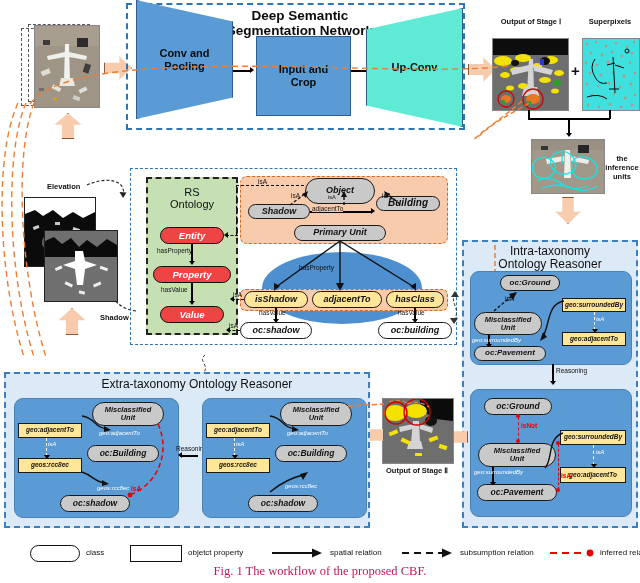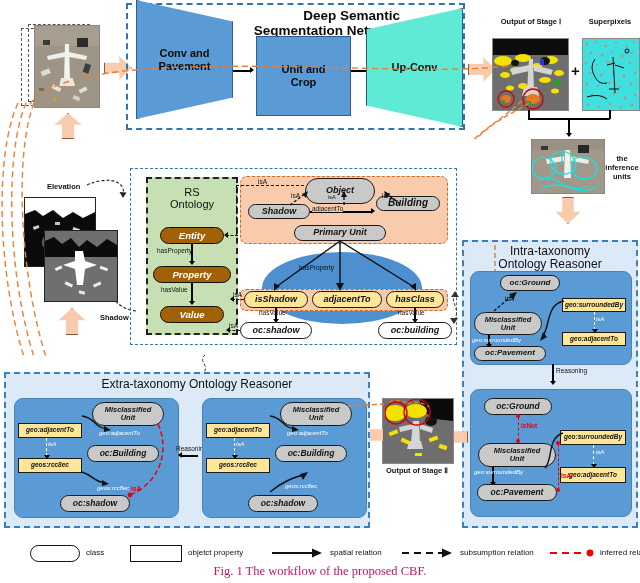--- a/index.html
+++ b/index.html
@@ -22,21 +22,21 @@
      clip-path:polygon(0% 0%,100% 18%,100% 82%,0% 100%);}
   .trapR{background:#5eead4;border:1px solid #2F5E8E;
      clip-path:polygon(0% 18%,100% 0%,100% 100%,0% 82%);}
   .sqbox{background:#5B9BD5;border:1px solid #2F5E8E;}
   .dsn-label{font-weight:bold;font-size:11px;color:#0b0b0b;line-height:1.15;}
   .dsn-title{font-weight:bold;font-size:13.5px;color:#0b0b0b;line-height:1.12;}
 
   
   .pill{border-radius:999px;display:flex;align-items:center;justify-content:center;
         text-align:center;box-sizing:border-box;line-height:1.05;}
-  .pill-dark{background:#a16207;border:1px solid #111;color:#fff;
+  .pill-dark{background:#ef4444;border:1px solid #111;color:#fff;
         font-style:italic;font-weight:bold;}
   .pill-grey{background:#C9C9C9;border:1.4px solid #1a1a1a;color:#111;
         font-style:italic;font-weight:bold;}
   .pill-white{background:#fff;border:1.4px solid #1a1a1a;color:#111;
         font-style:italic;font-weight:bold;}
   .rect-yellow{background:#FFE699;border:1.4px solid #1a1a1a;color:#111;
         font-style:italic;font-weight:bold;display:flex;align-items:center;
         justify-content:center;text-align:center;box-sizing:border-box;line-height:1.05;}
   .pill-yellow{background:#FFE699;border:1.4px solid #1a1a1a;color:#111;
         font-style:italic;font-weight:bold;border-radius:999px;
@@ -107,35 +107,35 @@
       <circle cx="20" cy="73" r="2" fill="#c9a227"></circle>
       <rect x="4" y="62" width="5" height="3" fill="#6f6f68"></rect>
     </svg>
   </div>
 
   <div class="peach peach-r" style="left:104px;top:56px;width:26px;height:22px;"></div>
 
   <div class="peach peach-u" style="left:54px;top:113px;width:26px;height:24px;"></div>
 
   <div class="abs dashbox" style="left:126px;top:3px;width:339px;height:127px;"></div>
-  <div class="abs ctr" style="left:200px;top:5px;width:200px;height:36px;flex-direction:column;align-items:flex-end;">
+  <div class="abs ctr" style="left:200px;top:5px;width:200px;height:36px;flex-direction:column;">
     <div class="dsn-title">Deep Semantic</div>
     <div class="dsn-title">Segmentation Network</div>
   </div>
 
   <div class="abs trapL ctr" style="left:136px;top:0;width:95px;height:117px;flex-direction:column;">
     <div class="dsn-label">Conv and</div>
-    <div class="dsn-label">Pavement</div>
+    <div class="dsn-label">Pooling</div>
   </div>
 
   <div class="ar-h" style="left:233px;top:70px;width:18px;"></div>
   <div class="tri-r" style="left:250px;top:67.2px;"></div>
 
   <div class="abs sqbox ctr" style="left:256px;top:36px;width:93px;height:78px;flex-direction:column;">
-    <div class="dsn-label">Unit and</div>
+    <div class="dsn-label">Input and</div>
     <div class="dsn-label">Crop</div>
   </div>
 
   <div class="ar-h" style="left:351px;top:70px;width:18px;"></div>
   <div class="tri-r" style="left:368px;top:67.2px;"></div>
 
   <div class="abs trapR ctr" style="left:366px;top:8px;width:95px;height:117px;">
     <div class="dsn-label">Up-Conv</div>
   </div>
 

